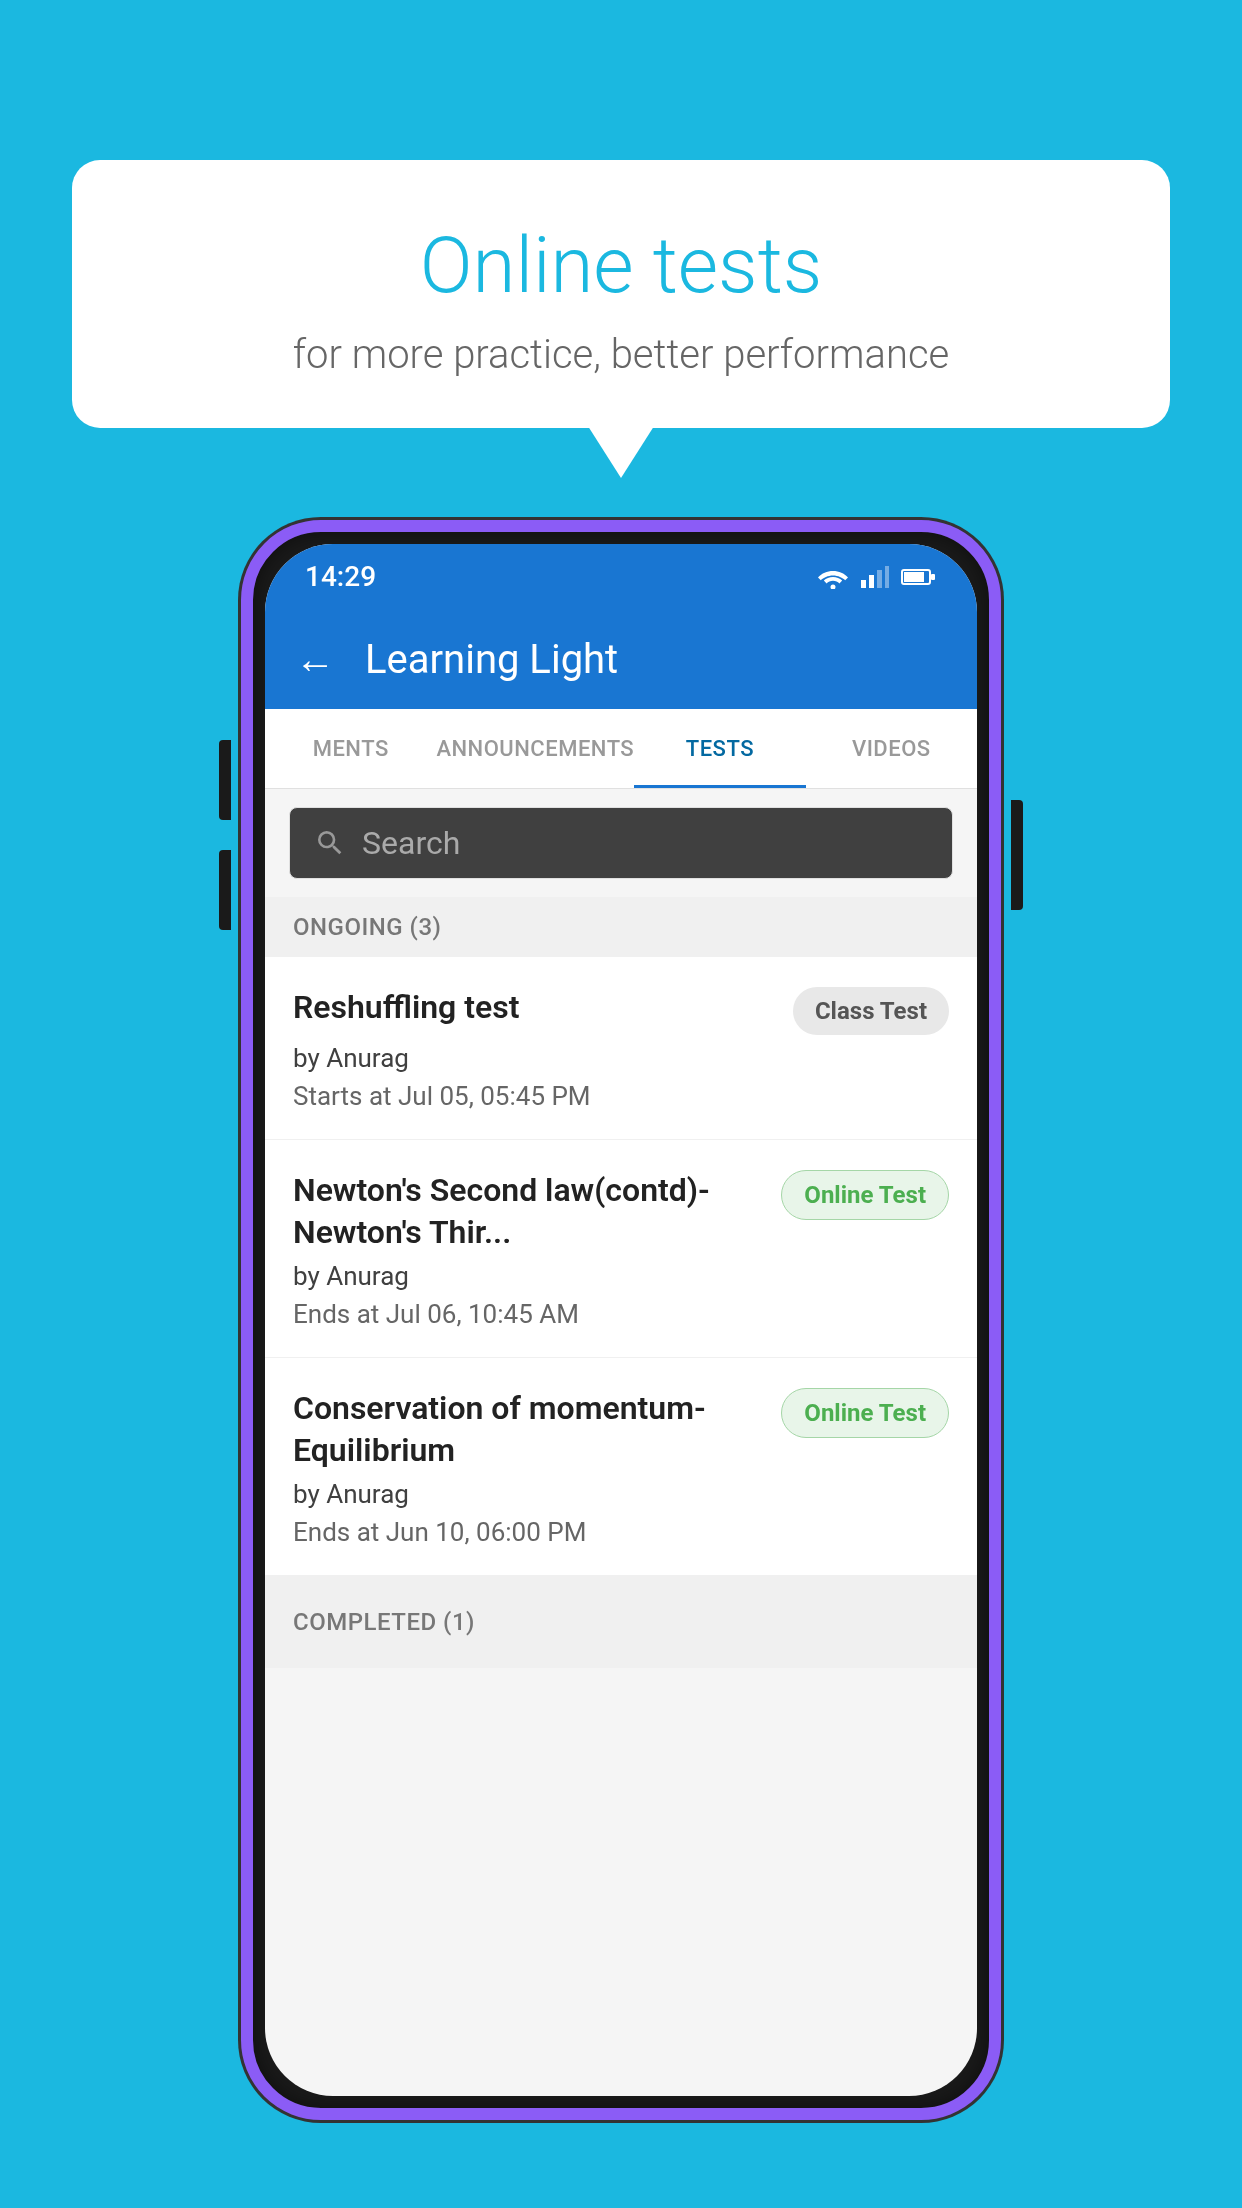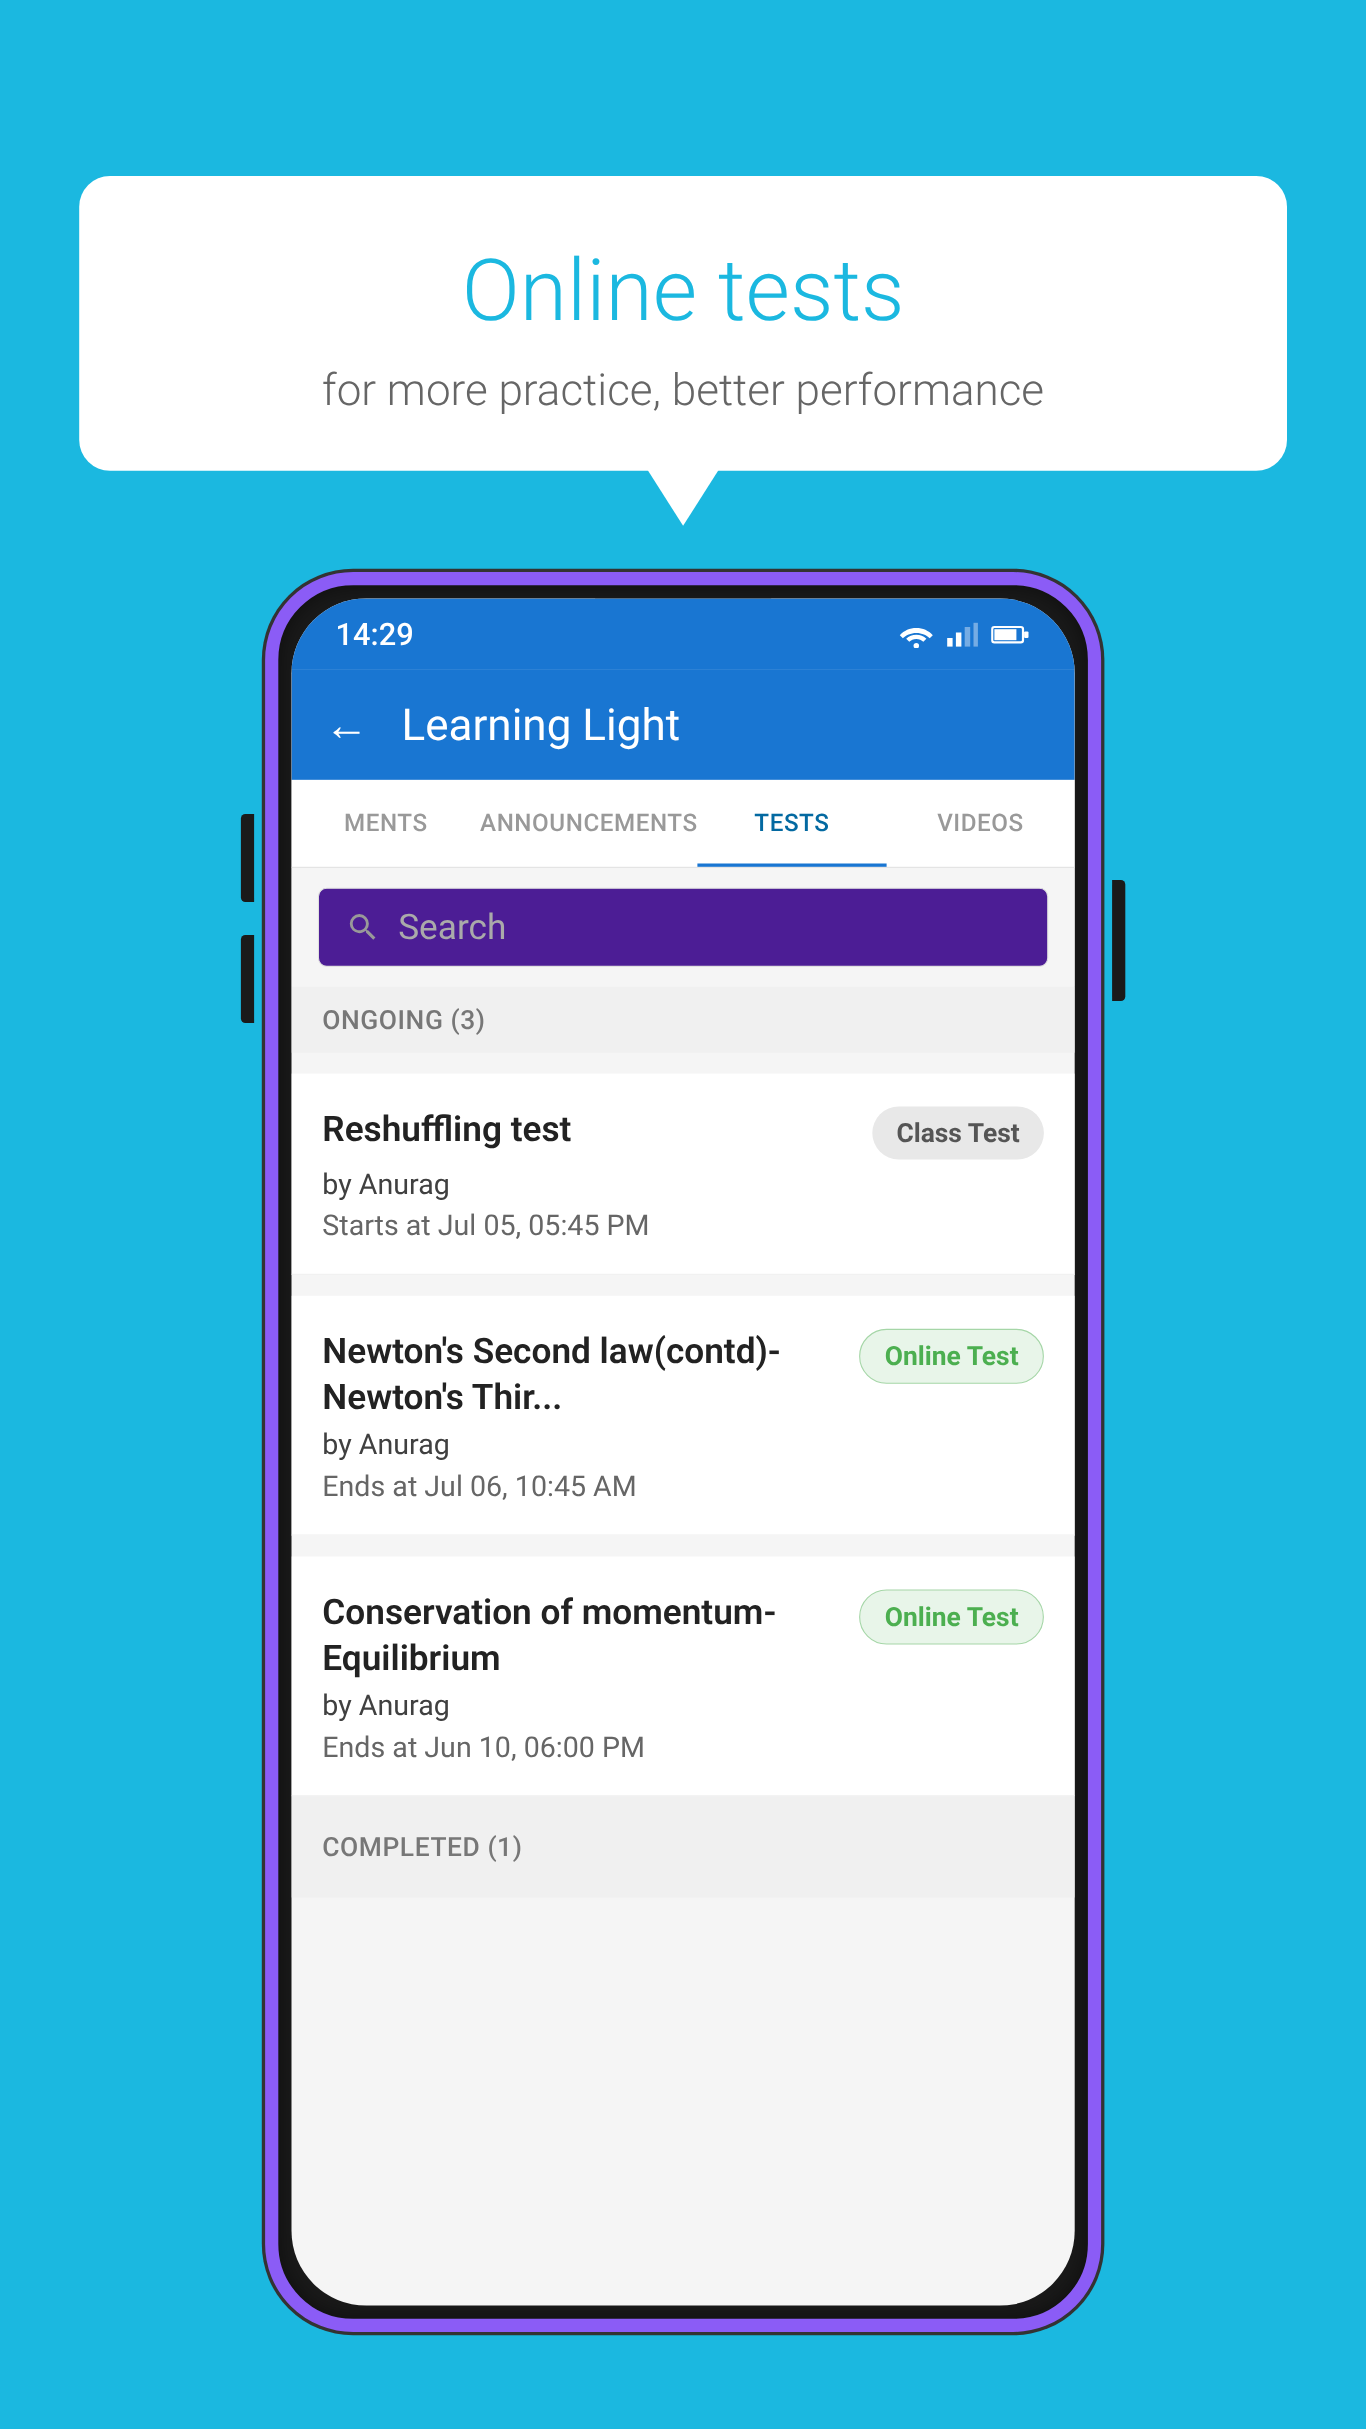--- a/index.html
+++ b/index.html
@@ -208,21 +208,21 @@
       height: 3px;
       background: #1976D2;
     }
 
     
     .search-container {
       background: #f5f5f5;
       padding: 18px 24px;
     }
     .search-bar {
-      background: #4c1d95;
+      background: #404040;
       border-radius: 8px;
       display: flex;
       align-items: center;
       padding: 16px 24px;
       gap: 16px;
       border: 1px solid #e0e0e0;
     }
     .search-text {
       color: #aaa;
       font-size: 32px;
@@ -239,21 +239,20 @@
     }
 
     
     .test-item {
       background: white;
       padding: 30px 28px 28px;
       border-bottom: 1px solid #f0f0f0;
       display: flex;
       flex-direction: column;
       gap: 8px;
-      margin-top: 19px;
     }
     .test-item-header {
       display: flex;
       justify-content: space-between;
       align-items: flex-start;
     }
     .test-title {
       font-size: 32px;
       font-weight: 600;
       color: #222;

